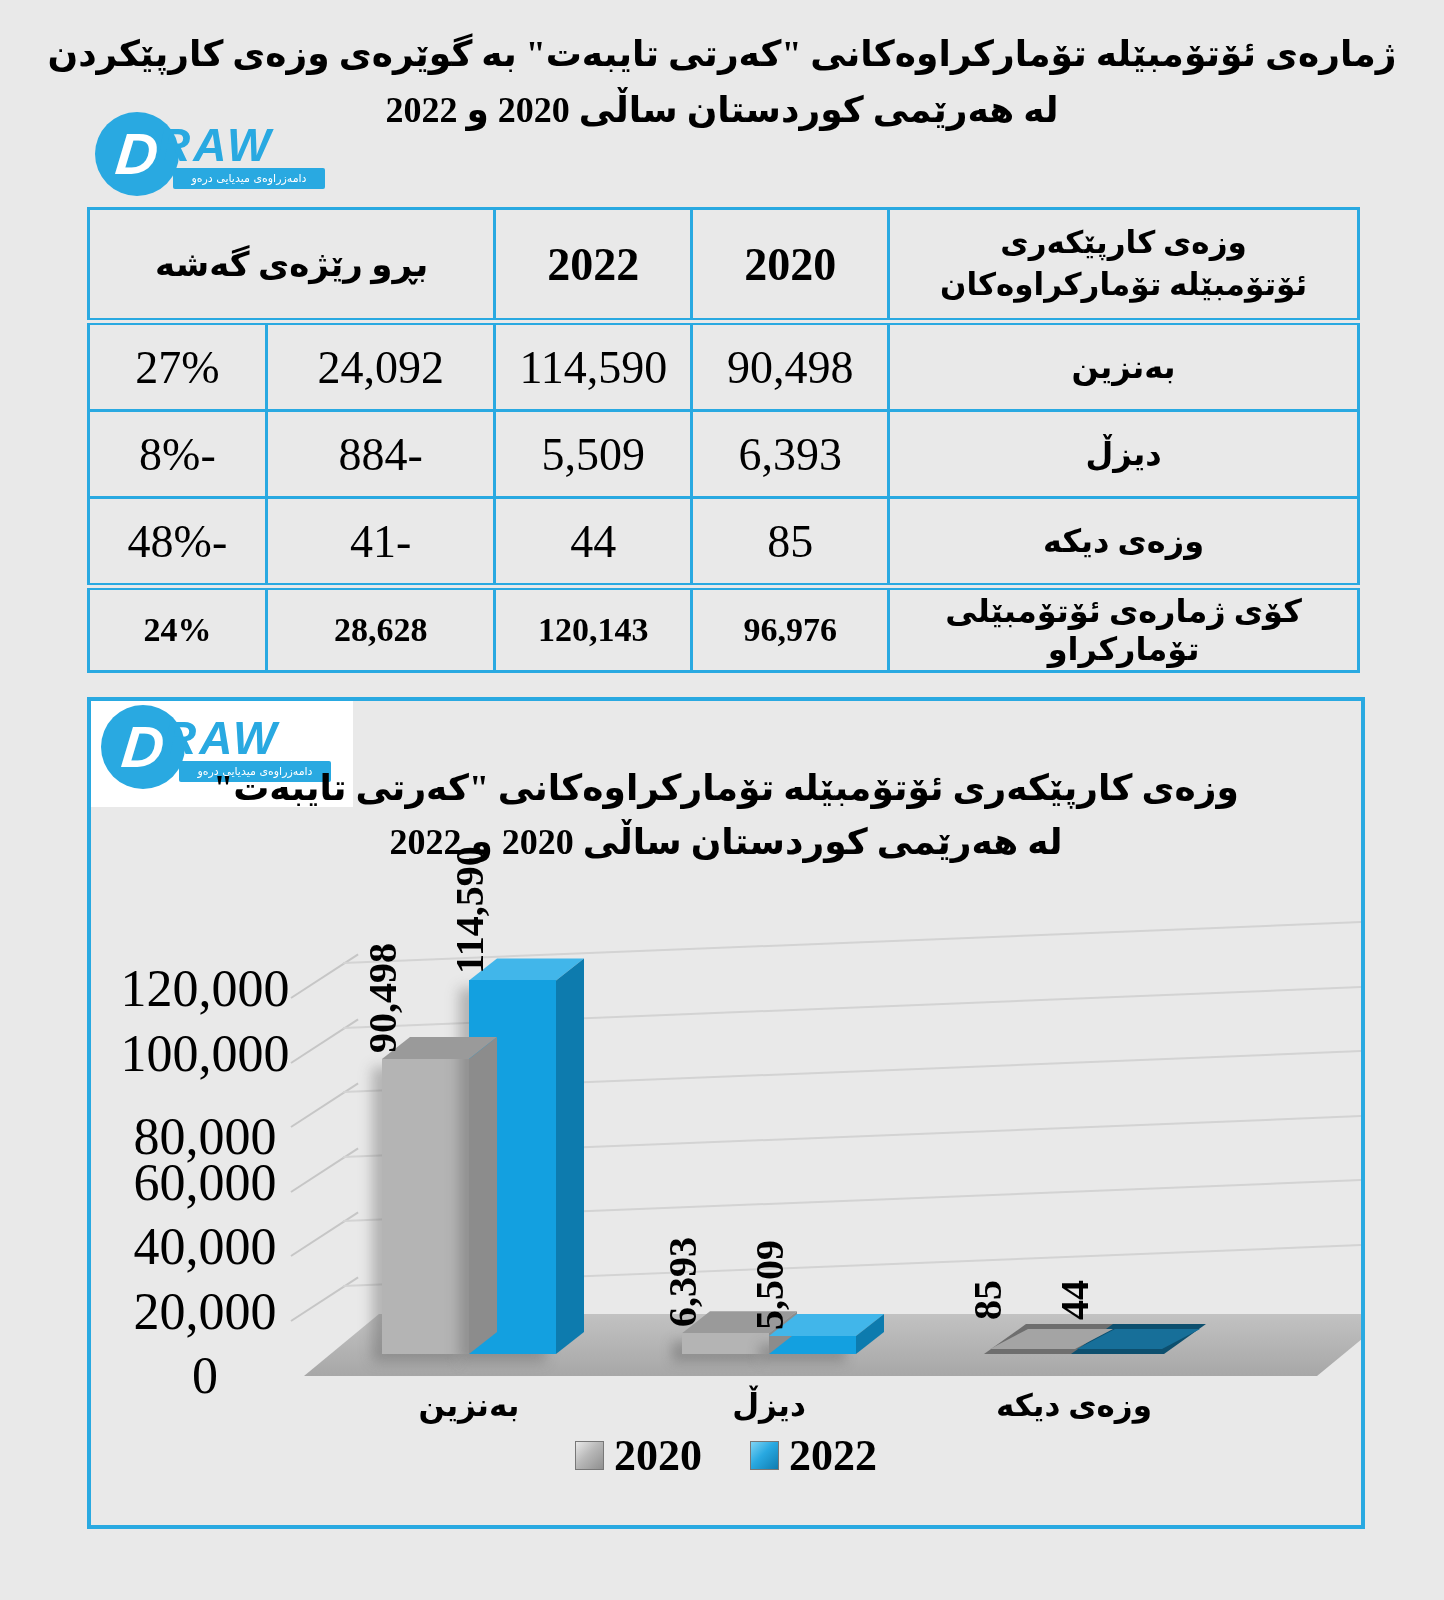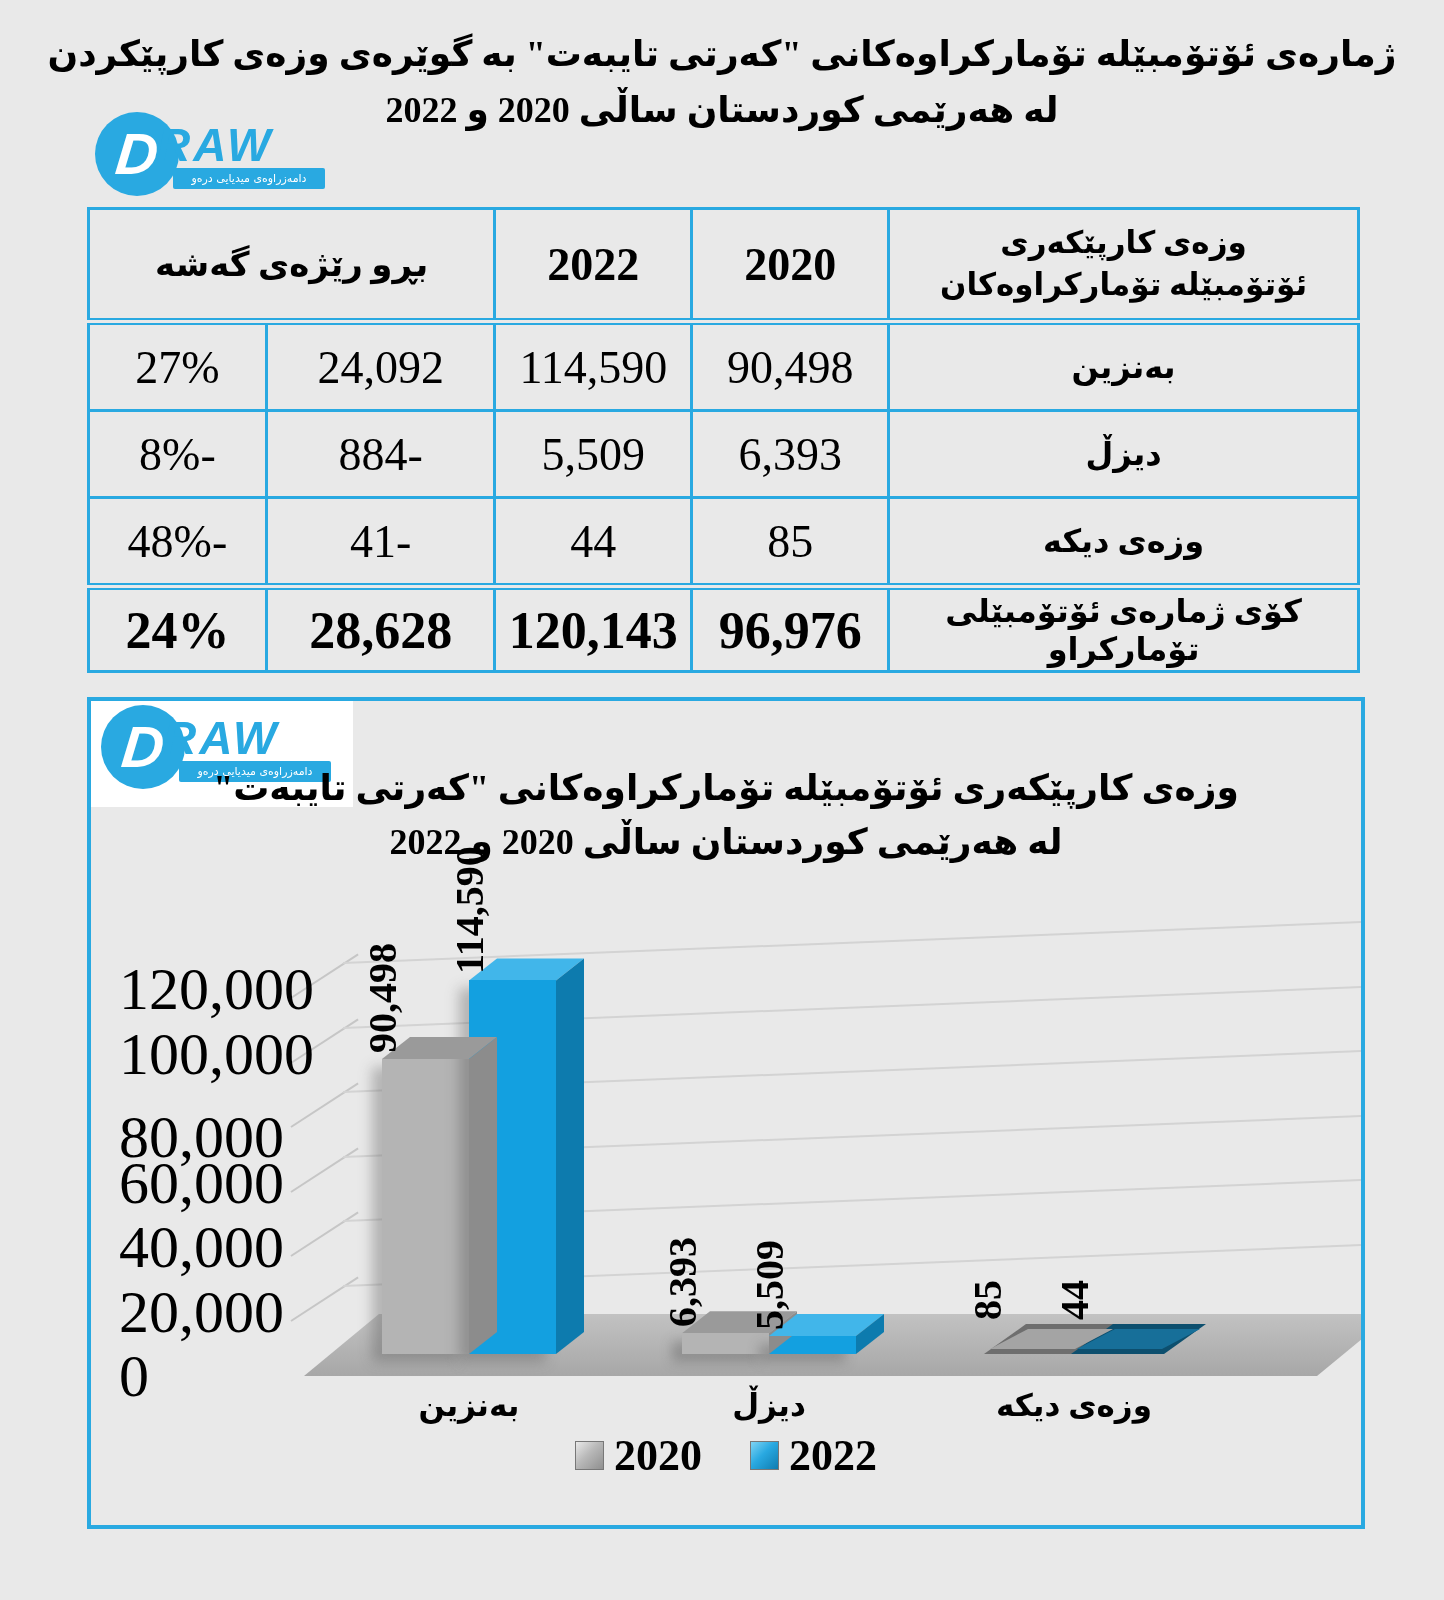--- a/index.html
+++ b/index.html
@@ -48,40 +48,40 @@
     border:3px solid #29a9e1; text-align:center; vertical-align:middle; padding:0;
   }
   .dtable .hrow th{border-bottom:7px double #29a9e1; height:108px;}
   .dtable .trow td{border-top:7px double #29a9e1; height:80px; font-weight:bold;}
   .dtable .drow td{height:84px;}
   .fuelhead{font-size:31px; font-weight:bold; line-height:42px;}
   .yearhead{font-size:46px; font-weight:bold;}
   .growhead{font-size:34px; font-weight:bold;}
   .numcell{font-size:46px;}
   .labcell{font-size:32px; font-weight:bold;}
-  .trow .numcell{font-size:52px;}
+  .trow .numcell{font-size:34px;}
   .trow .labcell{font-size:32px;}
   
   .chart-box{
     position:absolute; left:87px; top:697px; width:1270px; height:824px;
     border:4px solid #29a9e1; background:#e9e9e9; overflow:hidden;
   }
   .chart-box .whitepatch{position:absolute; left:0; top:0; width:262px; height:106px; background:#ffffff;}
   .chart-box .logo{left:10px; top:4px;}
   .ctitle{
     position:absolute; left:0; width:100%; text-align:center; direction:rtl; font-weight:bold;
   }
   .ctitle.c1{top:12px;  font-size:40px;}
   .ctitle.c2{top:66px;  font-size:36px;}
   .ctitle.c3{top:120px; font-size:36px;}
   
   #plot{position:absolute; inset:0;}
   .ytick{
-    position:absolute; left:28px; width:172px; text-align:left;
-    font-size:60px; line-height:50px; z-index:5;
+    position:absolute; left:28px; width:172px; text-align:center;
+    font-size:52px; line-height:50px; z-index:5;
   }
   .gridline{
     position:absolute; height:2px; background:#d3d3d3; z-index:1;
     transform-origin:left center;
   }
   .conn{
     position:absolute; height:2px; background:#c6c6c6; z-index:1;
     transform-origin:left center;
   }
   .floor{

